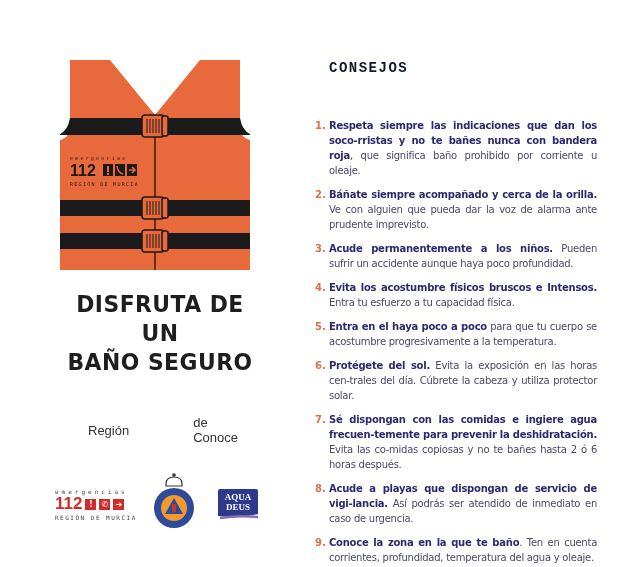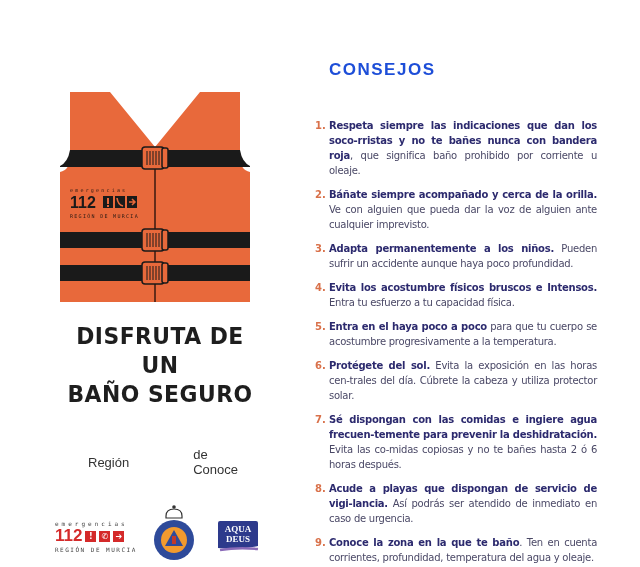--- a/index.html
+++ b/index.html
@@ -1,19 +1,19 @@
 <!DOCTYPE html>
 <html><head>
 <meta charset="utf-8">
 <style>
   * { box-sizing: border-box; margin: 0; padding: 0; }
   html, body { width: 640px; height: 567px; background: #ffffff; overflow: hidden; }
   body { position: relative; font-family: "DejaVu Sans", sans-serif; }
 
-  .left { position: absolute; left: 0; top: 0; width: 300px; height: 515px; margin-top: 32px; }
+  .left { position: absolute; left: 0; top: 0; width: 300px; height: 515px; }
   .vest { position: absolute; left: 60px; top: 60px; width: 190px; height: 210px; }
 
   .slogan { position: absolute; left: 60px; top: 290px; width: 200px; text-align: center;
     font-family: "DejaVu Sans", sans-serif; font-weight: bold; font-size: 23px; line-height: 29px;
     color: #1e1e1e; letter-spacing: 0.5px; transform: scaleX(0.95); }
   .slogan span { display: block; }
 
   .murcia { position: absolute; left: 88px; top: 405px; width: 150px; height: 50px; display: flex; align-items: center; gap: 28px; }
   .murcia .word { font-family: "Liberation Sans", sans-serif; font-size: 13px; color: #333; }
   .murcia .shield { width: 26px; height: 48px; margin: 0 4px; }
@@ -22,22 +22,22 @@
   .logo112 { position: absolute; left: 5px; top: 18px; width: 85px; height: 36px; }
   .logo112 .em { font-family: "DejaVu Sans Mono", monospace; font-size: 6px; letter-spacing: 3px; color: #444; display: block; }
   .logo112 .num { display: flex; align-items: center; gap: 3px; margin-top: 1px; }
   .logo112 .digits { font-family: "Liberation Sans", sans-serif; font-weight: bold; font-size: 17px; color: #d42a2a; line-height: 16px; }
   .logo112 .box { width: 11px; height: 11px; background: #d42a2a; color: #fff; font-size: 8px; text-align: center; line-height: 11px; font-weight: bold; }
   .logo112 .reg { font-family: "DejaVu Sans Mono", monospace; font-size: 6px; letter-spacing: 1.5px; color: #444; display: block; margin-top: 2px; }
   .proteccion { position: absolute; left: 103px; top: 2px; width: 42px; height: 58px; }
   .aquadeus { position: absolute; left: 166px; top: 18px; width: 44px; height: 33px; }
 
   .right { position: absolute; left: 300px; top: 0; width: 340px; height: 567px; }
-  .title { position: absolute; left: 29px; top: 60px; font-family: Liberation Sans, sans-serif; font-weight: bold;
-    font-size: 17px; letter-spacing: 1.5px; color: #1d4ed8; }
+  .title { position: absolute; left: 29px; top: 60px; font-family: Liberation Mono, monospace; font-weight: bold;
+    font-size: 14px; letter-spacing: 1.5px; color: #0f172a; }
   .tips { position: absolute; left: 15px; top: 118px; width: 282px; list-style: none; }
   .tip { display: flex; font-family: "DejaVu Sans", sans-serif; font-size: 10px; line-height: 15px; color: #3d3a5a; margin-bottom: 9px; }
   .tip .n { width: 14px; flex: none; font-weight: bold; color: #d9714a; text-align: left; }
   .tip .body { flex: 1; text-align: justify; letter-spacing: -0.25px; }
   .tip .b { font-weight: bold; color: #2c2a6e; }
   .tip .r { color: #4a4866; }
 </style>
 </head>
 <body>
 
@@ -140,25 +140,25 @@
 
 <div class="right">
   <h1 class="title">CONSEJOS</h1>
   <ol class="tips">
     <li class="tip">
       <span class="n">1.</span>
       <span class="body"><span class="b">Respeta siempre las indicaciones que dan los soco-rristas y no te bañes nunca con bandera roja</span><span class="r">, que significa baño prohibido por corriente u oleaje.</span></span>
     </li>
     <li class="tip">
       <span class="n">2.</span>
-      <span class="body"><span class="b">Báñate siempre acompañado y cerca de la orilla.</span><span class="r"> Ve con alguien que pueda dar la voz de alguien ante cualquier imprevisto.</span></span>
+      <span class="body"><span class="b">Báñate siempre acompañado y cerca de la orilla.</span><span class="r"> Ve con alguien que pueda dar la voz de alarma ante prudente imprevisto.</span></span>
     </li>
     <li class="tip">
       <span class="n">3.</span>
-      <span class="body"><span class="b">Adapta permanentemente a los niños.</span><span class="r"> Pueden sufrir un accidente aunque haya poco profundidad.</span></span>
+      <span class="body"><span class="b">Acude permanentemente a los niños.</span><span class="r"> Pueden sufrir un accidente aunque haya poco profundidad.</span></span>
     </li>
     <li class="tip">
       <span class="n">4.</span>
       <span class="body"><span class="b">Evita los acostumbre físicos bruscos e Intensos.</span><span class="r"> Entra tu esfuerzo a tu capacidad física.</span></span>
     </li>
     <li class="tip">
       <span class="n">5.</span>
       <span class="body"><span class="b">Entra en el haya poco a poco</span><span class="r"> para que tu cuerpo se acostumbre progresivamente a la temperatura.</span></span>
     </li>
     <li class="tip">

